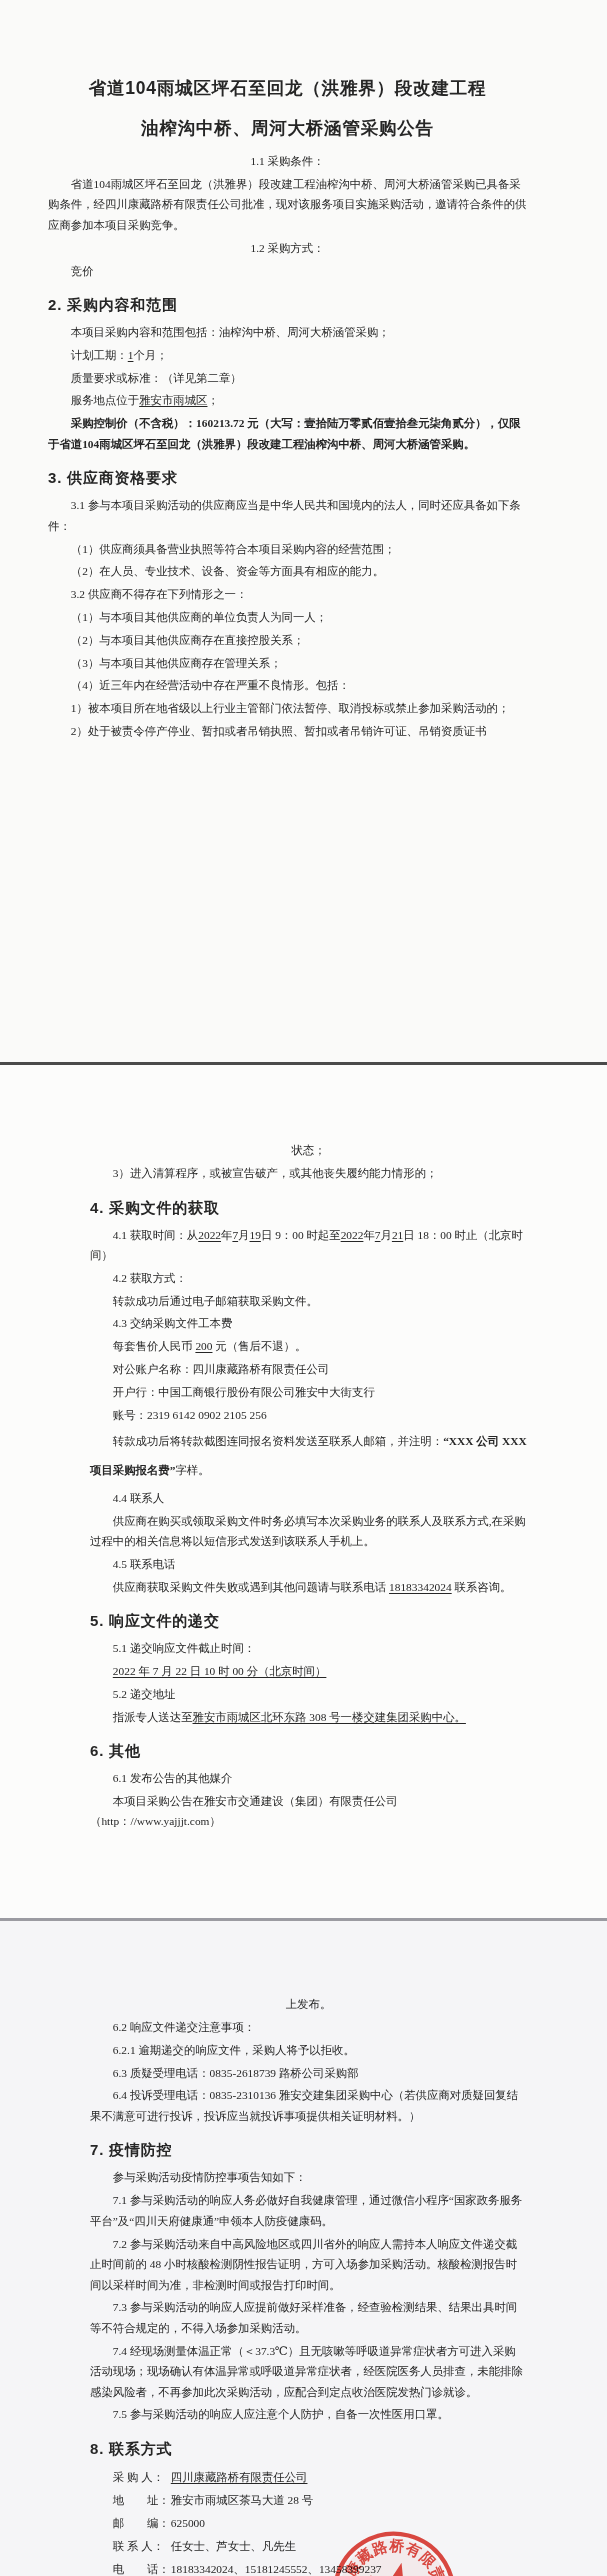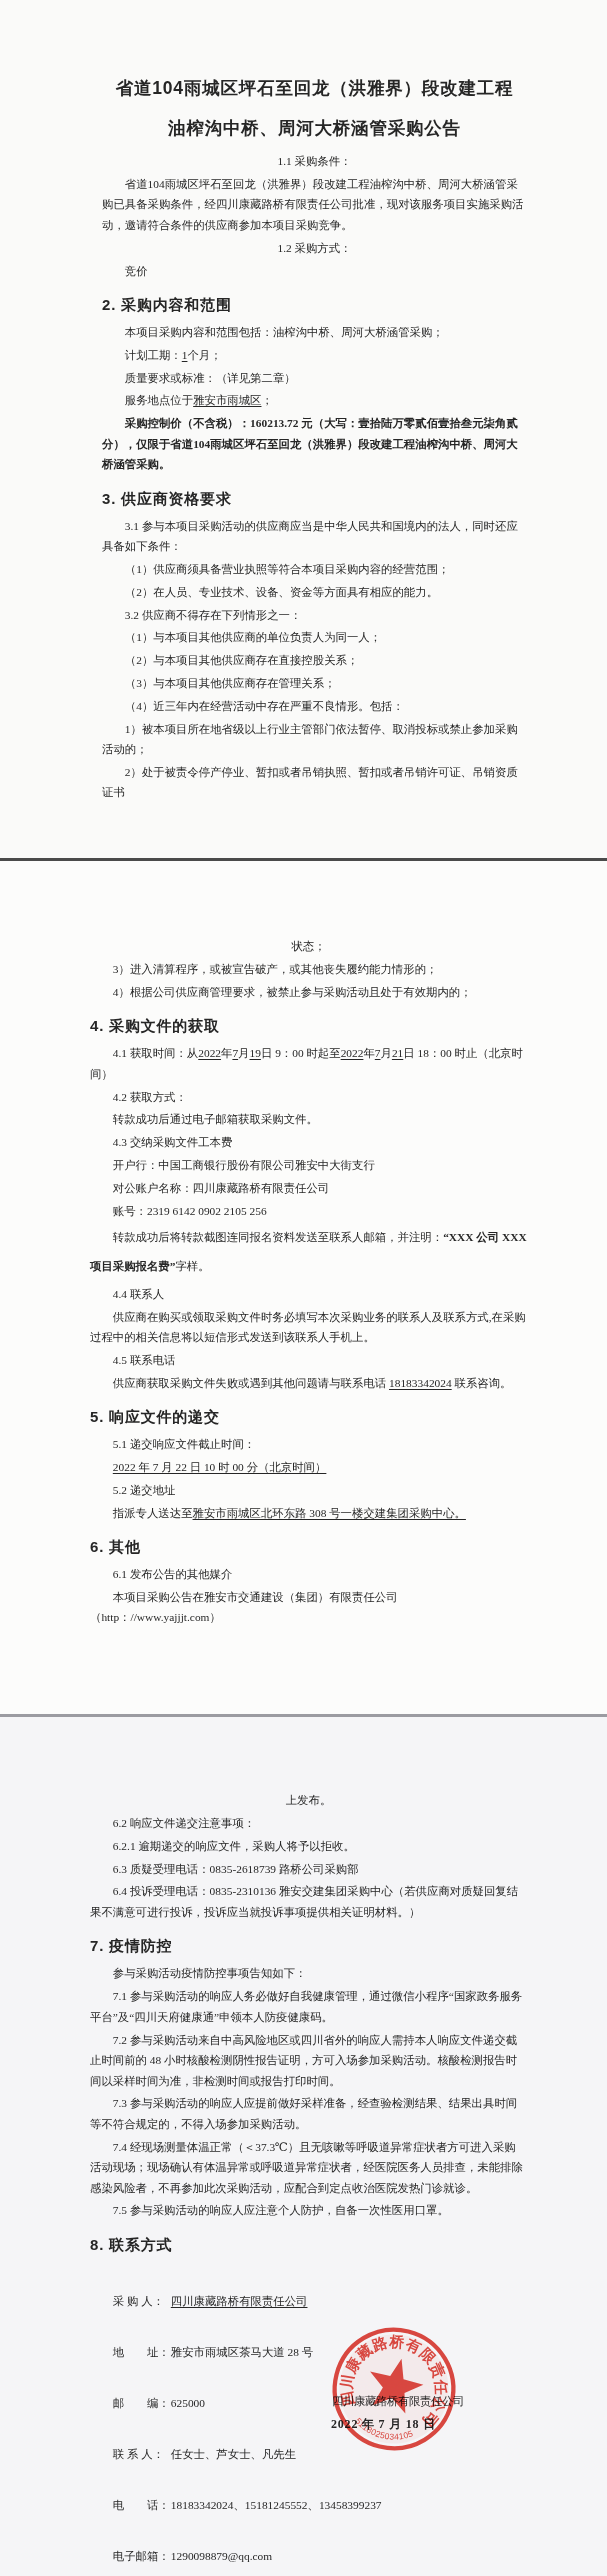--- a/index.html
+++ b/index.html
@@ -5,21 +5,21 @@
   html,body{margin:0;padding:0;}
   body{
     width:607px; background:#4e4e4e;
     font-family:"Liberation Serif","DejaVu Serif",serif;
     color:#262626;
   }
   .page{
     position:relative; width:607px; box-sizing:border-box; overflow:hidden;
     font-size:11.4px; line-height:20.5px;
   }
-  .page1{height:858px; background:#fafaf9; padding:72px 80px 0 102px;}
+  .page1{height:1062px; background:#fafaf9; padding:72px 80px 0 48px;}
   .sep1{height:3px; background:#4a4a4a;}
   .page2{height:853px; background:#fcfcfb; padding:73px 80px 0 90px;}
   .sep2{height:3px; background:#9b9ba1;}
   .page3{height:859px; background:#f5f5f7; padding:71px 80px 16px 90px;}
   .title{
     text-align:center; font-weight:bold; font-size:17.5px; line-height:32px;
     font-family:"Liberation Sans","DejaVu Sans",sans-serif;
     margin:0 0 7.6px 0; letter-spacing:0.8px;
   }
   h2.sec{
@@ -28,21 +28,21 @@
     margin:12px 0 6px 0; letter-spacing:0.8px;
   }
   p{margin:2.3px 0; text-indent:2em;}
   p.noindent{text-indent:0;text-align:center;}
   p.b{font-weight:bold;}
   p.loose{line-height:29px;font-family:Liberation Serif, serif;}
   u{text-decoration:underline; text-underline-offset:2.3px;}
   u.ext{padding-right:26px;text-decoration:underline;}
   .bseg{font-weight:bold;}
   .contact-row{margin:0; text-indent:2em; line-height:23px;}
-  .clabel{display:inline-block; width:58px; text-indent:0;margin-top:28px;}
+  .clabel{display:inline-block; width:58px; text-indent:0;}
   .sig{position:absolute; text-indent:0;}
   .sig-name{left:332px; top:674px; font-size:11.4px; letter-spacing:-0.4px;}
   .sig-date{left:331px; top:697px; font-size:12px; font-weight:bold; letter-spacing:0.8px;}
   .stamp{
     position:absolute; left:316px; top:594px; width:156px; height:156px;
     transform:rotate(14deg); mix-blend-mode:multiply; opacity:.88;
   }
 </style>
 </head>
 <body>
@@ -74,29 +74,29 @@
   <p>（4）近三年内在经营活动中存在严重不良情形。包括：</p>
   <p>1）被本项目所在地省级以上行业主管部门依法暂停、取消投标或禁止参加采购活动的；</p>
   <p>2）处于被责令停产停业、暂扣或者吊销执照、暂扣或者吊销许可证、吊销资质证书</p>
 </div>
 
 <div class="sep1"></div>
 
 <div class="page page2">
   <p class="noindent">状态；</p>
   <p>3）进入清算程序，或被宣告破产，或其他丧失履约能力情形的；</p>
-  <p>4）根据公司供应商管理要求，被禁止参与采购活动且处于有效期内的；</p>
 
   <h2 class="sec">4. 采购文件的获取</h2>
   <p><span>4.1 获取时间：从</span><u>2022</u><span>年</span><u>7</u><span>月</span><u>19</u><span>日 9：00 时起至</span><u>2022</u><span>年</span><u>7</u><span>月</span><u>21</u><span>日 18：00 时止（北京时间）</span></p>
   <p>4.2 获取方式：</p>
   <p>转款成功后通过电子邮箱获取采购文件。</p>
   <p>4.3 交纳采购文件工本费</p>
+  <p><span>每套售价人民币 </span><u>200</u><span> 元（售后不退）。</span></p>
+  <p>对公账户名称：四川康藏路桥有限责任公司</p>
   <p>开户行：中国工商银行股份有限公司雅安中大街支行</p>
-  <p>对公账户名称：四川康藏路桥有限责任公司</p>
   <p>账号：2319 6142 0902 2105 256</p>
   <p class="loose"><span>转款成功后将转款截图连同报名资料发送至联系人邮箱，并注明：</span><span class="bseg">“XXX 公司 XXX 项目采购报名费”</span><span>字样。</span></p>
   <p>4.4 联系人</p>
   <p>供应商在购买或领取采购文件时务必填写本次采购业务的联系人及联系方式,在采购过程中的相关信息将以短信形式发送到该联系人手机上。</p>
   <p>4.5 联系电话</p>
   <p><span>供应商获取采购文件失败或遇到其他问题请与联系电话 </span><u>18183342024</u><span> 联系咨询。</span></p>
 
   <h2 class="sec">5. 响应文件的递交</h2>
   <p>5.1 递交响应文件截止时间：</p>
   <p><u class="ext">2022 年 7 月 22 日 10 时 00 分（北京时间）</u></p>

